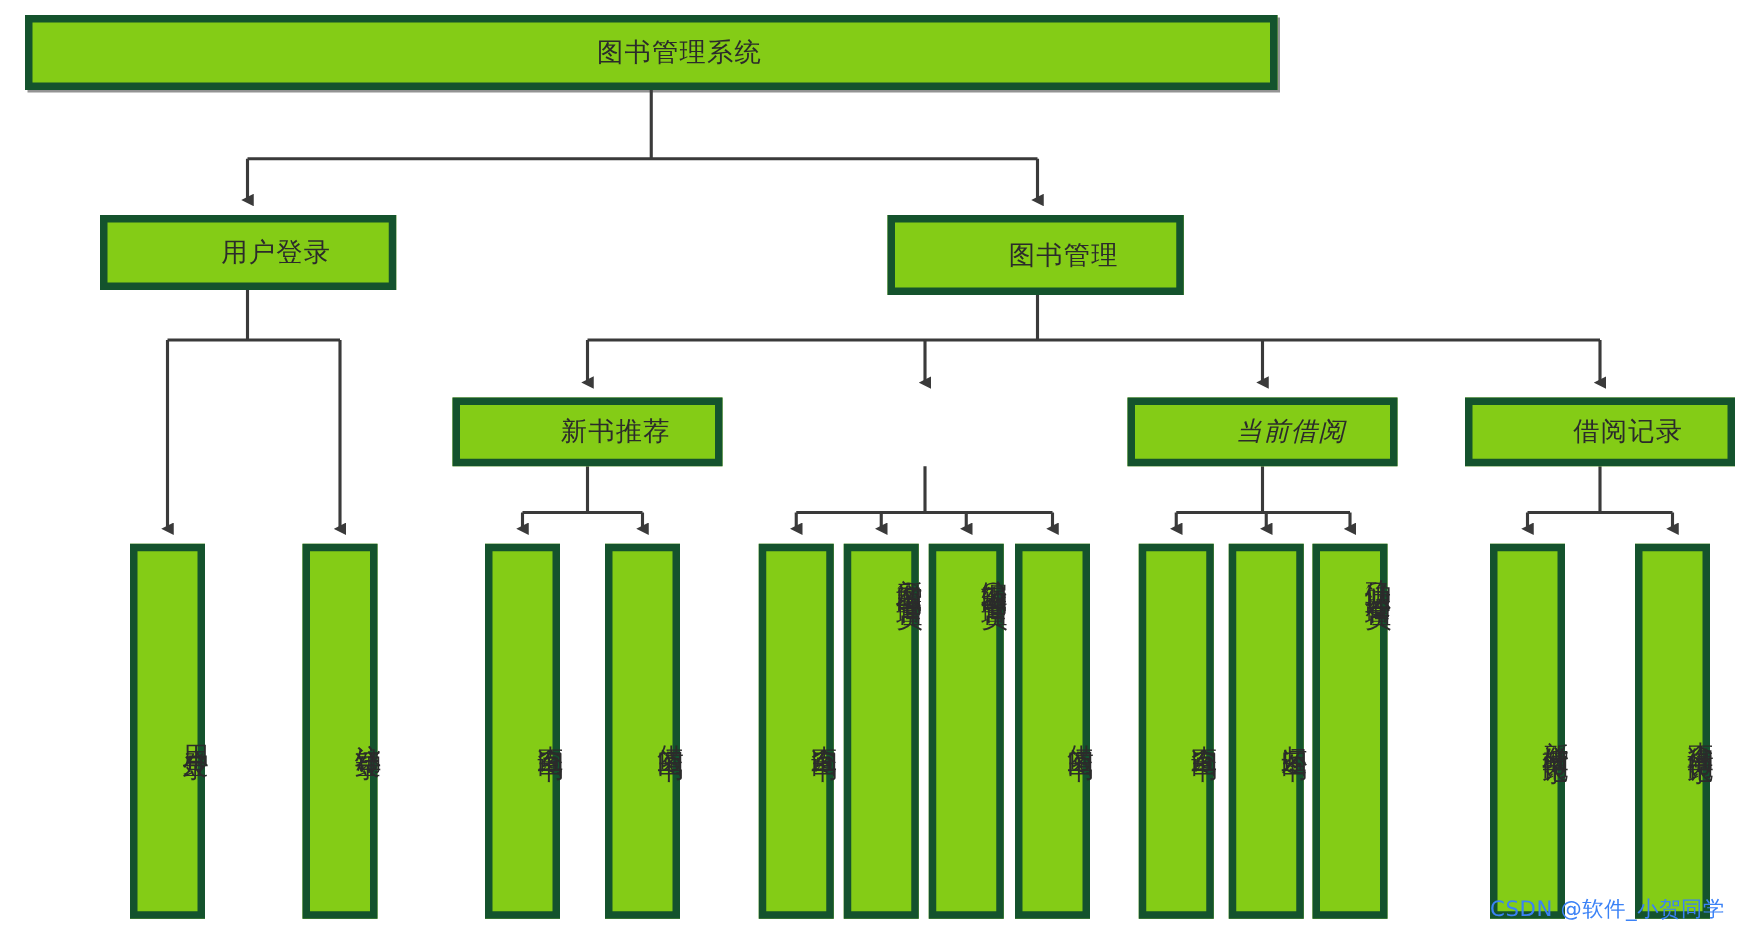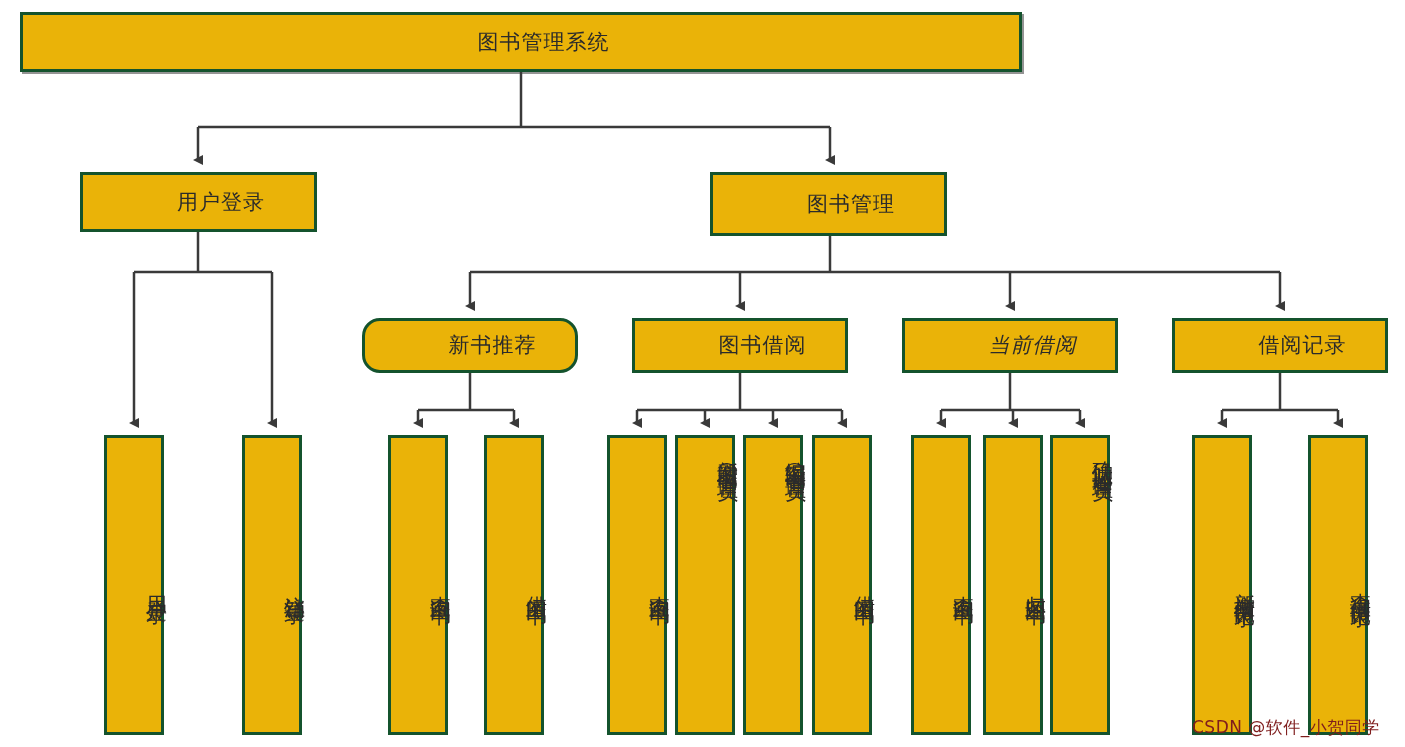--- a/index.html
+++ b/index.html
@@ -22,22 +22,22 @@
   svg#connectors {
     position: absolute;
     left: 0;
     top: 0;
     width: 1405px;
     height: 747px;
   }
   .node {
     position: absolute;
     box-sizing: border-box;
-    background: #eab308;
-    border: 3px solid #14532d;
+    background: #84cc16;
+    border: 6px solid #14532d;
     display: flex;
     align-items: center;
     justify-content: center;
     color: #2b2b2b;
     padding-left: 45px;
   }
   .node.root {
     box-shadow: 2px 2px 0 rgba(60,60,60,0.55);
   }
   .node .label {
@@ -59,21 +59,21 @@
     line-height: 1.05;
     white-space: nowrap;
   }
   .node.leaf.centered {
     align-items: center;
     padding-top: 0;
   }
   .watermark {
     position: absolute;
     font-size: 17px;
-    color: #7f1d1d;
+    color: #3b82f6;
     white-space: nowrap;
     letter-spacing: 0.5px;
     pointer-events: none;
   }
 </style>
 </head>
 <body>
 
 <div id="diagram-root">
 
@@ -131,25 +131,22 @@
     <span class="label">图书管理系统</span>
   </div>
 
   <div class="node" style="left:80px; top:172px; width:237px; height:60px;">
     <span class="label">用户登录</span>
   </div>
   <div class="node" style="left:710px; top:172px; width:237px; height:64px;">
     <span class="label">图书管理</span>
   </div>
 
-  <div class="node" style="left:362px; top:318px; width:216px; height:55px;border-radius:18px;">
+  <div class="node" style="left:362px; top:318px; width:216px; height:55px;">
     <span class="label">新书推荐</span>
-  </div>
-  <div class="node" style="left:632px; top:318px; width:216px; height:55px;">
-    <span class="label">图书借阅</span>
   </div>
   <div class="node" style="left:902px; top:318px; width:216px; height:55px;font-style:italic;">
     <span class="label">当前借阅</span>
   </div>
   <div class="node" style="left:1172px; top:318px; width:216px; height:55px;justify-content:center;">
     <span class="label">借阅记录</span>
   </div>
 
   <div class="node leaf centered" style="left:104px; top:435px; width:60px; height:300px;">
     <span class="label">用户登录</span>

